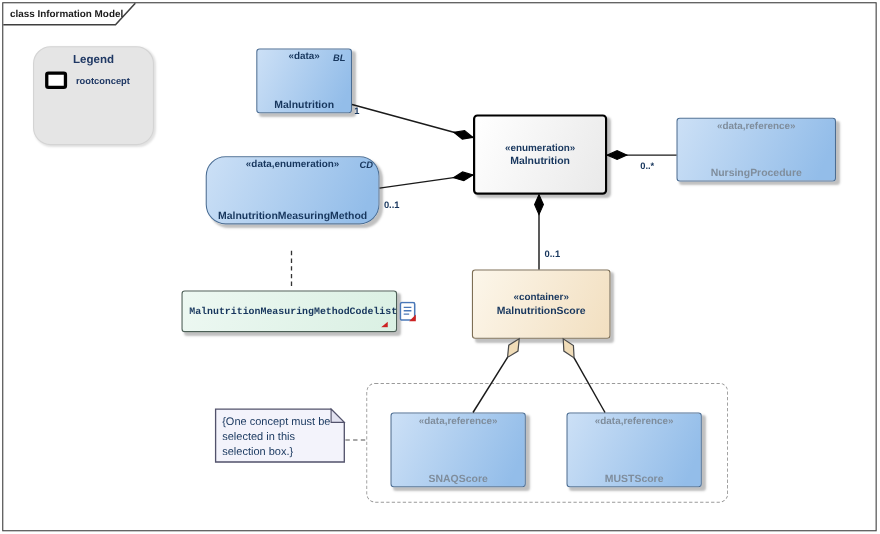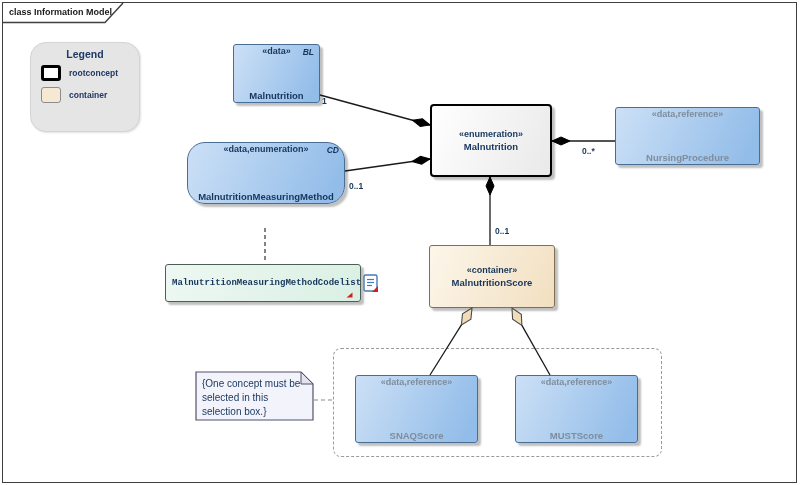--- a/index.html
+++ b/index.html
@@ -65,24 +65,20 @@
 <div id="canvas">
 
   <div class="frame-border"></div>
   <span class="frame-title">class Information Model</span>
 
   <div class="legend">
     <div class="legend-title">Legend</div>
     <div class="legend-row">
       <div class="swatch swatch-root"></div>
       <span class="legend-label">rootconcept</span>
-    </div>
-    <div class="legend-row">
-      <div class="swatch swatch-container"></div>
-      <span class="legend-label">container</span>
     </div>
   </div>
 
   <div class="selection-box"></div>
 
   <div id="node-malnourished" class="node blue-node">
     <span class="corner-tag">BL</span>
     <span class="stereo navy">«data»</span>
     <span class="cname navy">Malnutrition</span>
   </div>

